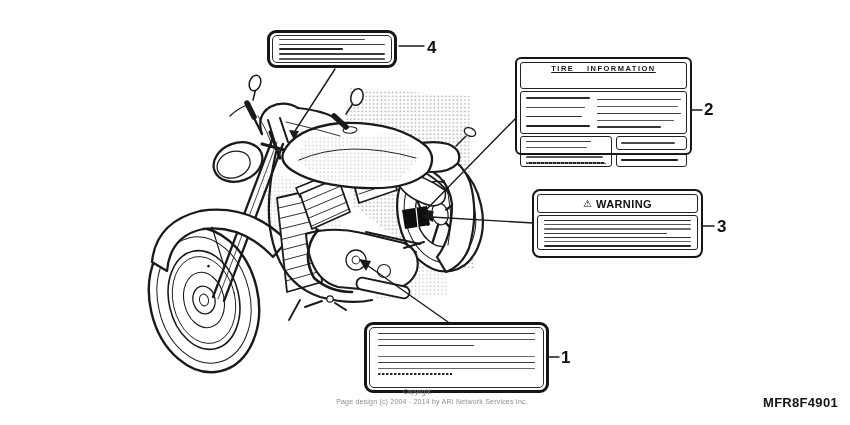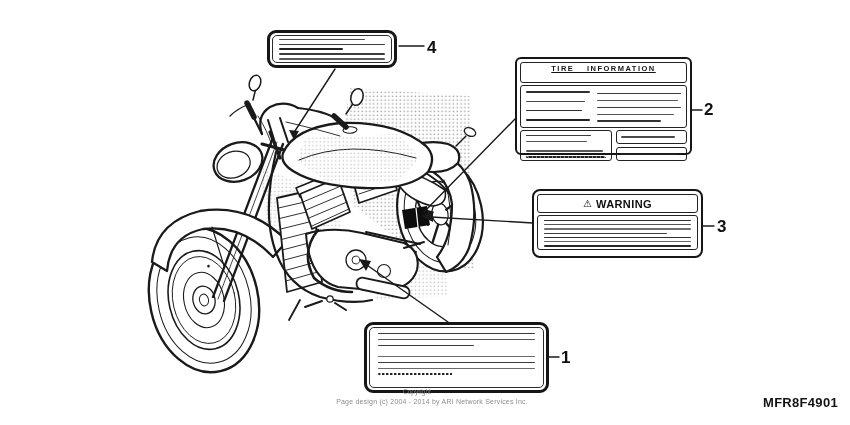--- a/index.html
+++ b/index.html
@@ -7,21 +7,21 @@
          font-family:"Liberation Sans",sans-serif;overflow:hidden;color:#111;}
   svg{position:absolute;left:0;top:0;}
   
   .lbl{position:absolute;background:#fff;border:3px solid #161616;border-radius:9px;
        box-sizing:border-box;padding:2px;z-index:2;}
   .lbl-inner{border:1px solid #2c2c2c;border-radius:5px;height:100%;box-sizing:border-box;
        padding:5px 8px;overflow:hidden;}
   .ln{background:#444;border-radius:1px;}
   
   .tire{border-width:2px;border-radius:6px;padding:3px;}
-  .tire .hdr{border:1px solid #222;border-radius:3px;height:21px;line-height:12px;
+  .tire .hdr{border:1px solid #222;border-radius:3px;height:27px;line-height:12px;
        text-align:center;font-size:7.5px;font-weight:bold;letter-spacing:1.5px;word-spacing:9px;
        text-decoration:underline;color:#141414;box-sizing:border-box;overflow:hidden;}
   .tire .main{border:1px solid #222;border-radius:3px;margin-top:2px;height:43px;
        box-sizing:border-box;padding:4px 5px;display:flex;gap:7px;overflow:hidden;}
   .tire .main .colL{flex:0 0 41%;}
   .tire .main .colR{flex:1;}
   .tire .bottom{margin-top:2px;display:flex;gap:4px;height:31px;}
   .tire .bl{flex:0 0 55%;border:1px solid #222;border-radius:3px;box-sizing:border-box;
        padding:3px 5px;overflow:hidden;}
   .tire .br{flex:1;display:flex;flex-direction:column;gap:3px;}

